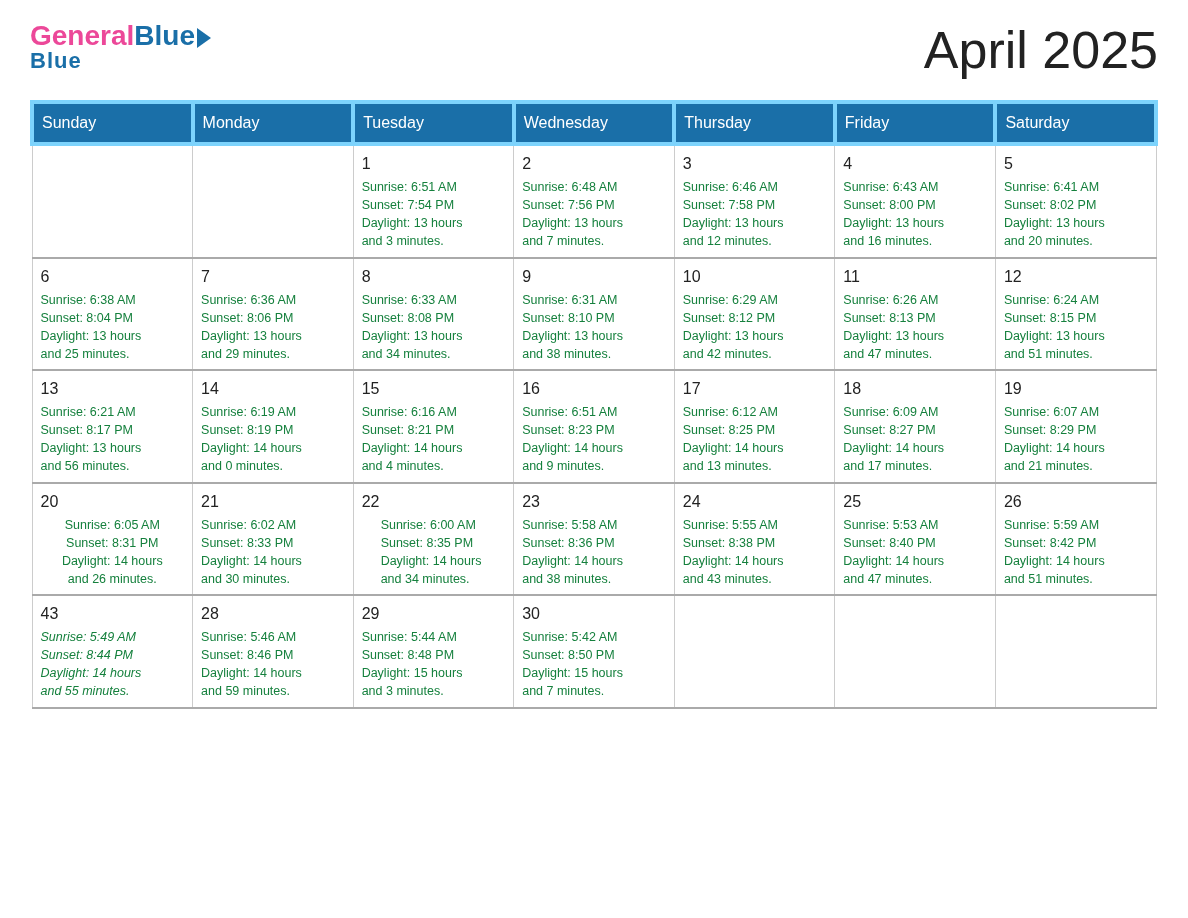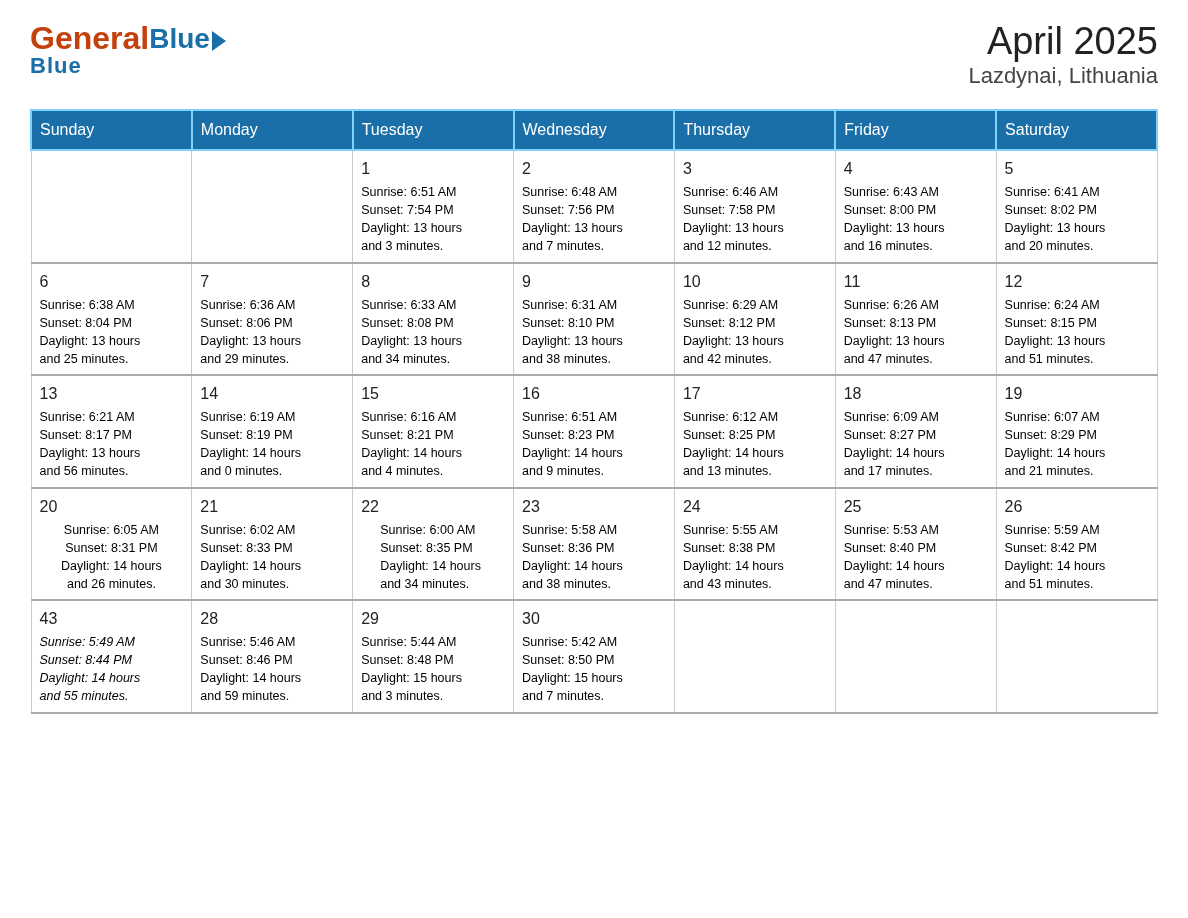--- a/index.html
+++ b/index.html
@@ -19,23 +19,23 @@
     }
     .logo {
       display: flex;
       flex-direction: column;
     }
     .logo-top {
       display: flex;
       align-items: center;
     }
     .logo-general {
-      font-size: 32px;
+      font-size: 28px;
       font-weight: bold;
-      color: #c2410c;
+      color: #ec4899;
     }
     .logo-blue-text {
       font-size: 28px;
       font-weight: bold;
       color: #1a6fa8;
     }
     .logo-arrow {
       width: 0;
       height: 0;
       border-left: 14px solid #1a6fa8;
@@ -48,42 +48,42 @@
       color: #1a6fa8;
       font-size: 22px;
       font-weight: bold;
       margin-top: -4px;
       letter-spacing: 1px;
     }
     .title-block {
       text-align: right;
     }
     .title-block h1 {
-      font-size: 38px;
+      font-size: 52px;
       font-weight: normal;
       color: #222;
     }
     .title-block h2 {
       font-size: 22px;
       font-weight: normal;
       color: #444;
     }
     .calendar {
       width: 100%;
       border-collapse: collapse;
     }
     .calendar thead tr {
       background-color: #1a6fa8;
       color: white;
     }
     .calendar thead th {
       padding: 10px 8px;
       font-size: 16px;
       font-weight: normal;
-      border: 2px solid #7dd3fc;
+      border: 4px solid #7dd3fc;
       text-align: left;
     }
     .calendar tbody td {
       vertical-align: top;
       border: 1px solid #ccc;
       padding: 6px 8px;
       width: calc(100% / 7);
       min-height: 90px;
       font-size: 13px;
       line-height: 1.5;
@@ -92,21 +92,21 @@
       border-bottom: 2px solid #aaa;
     }
     .day-number {
       font-size: 16px;
       font-weight: normal;
       color: #222;
       display: block;
       margin-bottom: 2px;
     }
     .day-info {
-      color: #000000;
+      color: #15803d;
       font-size: 12.5px;
       line-height: 1.45;
     }
     .empty-cell {
       background: #fff;
     }
   </style>
 </head>
 <body>
 
@@ -114,21 +114,20 @@
   <div class="logo">
     <div class="logo-top">
       <span class="logo-general">General</span>
       <span class="logo-blue-text">Blue</span>
       <div class="logo-arrow"></div>
     </div>
     <div class="logo-blue-line">Blue</div>
   </div>
   <div class="title-block">
     <h1>April 2025</h1>
-    <h2>Lazdynai, Lithuania</h2>
   </div>
 </div>
 
 <table class="calendar">
   <thead>
     <tr>
     <th>Sunday</th>
         <th>Monday</th>
         <th>Tuesday</th>
         <th>Wednesday</th>

